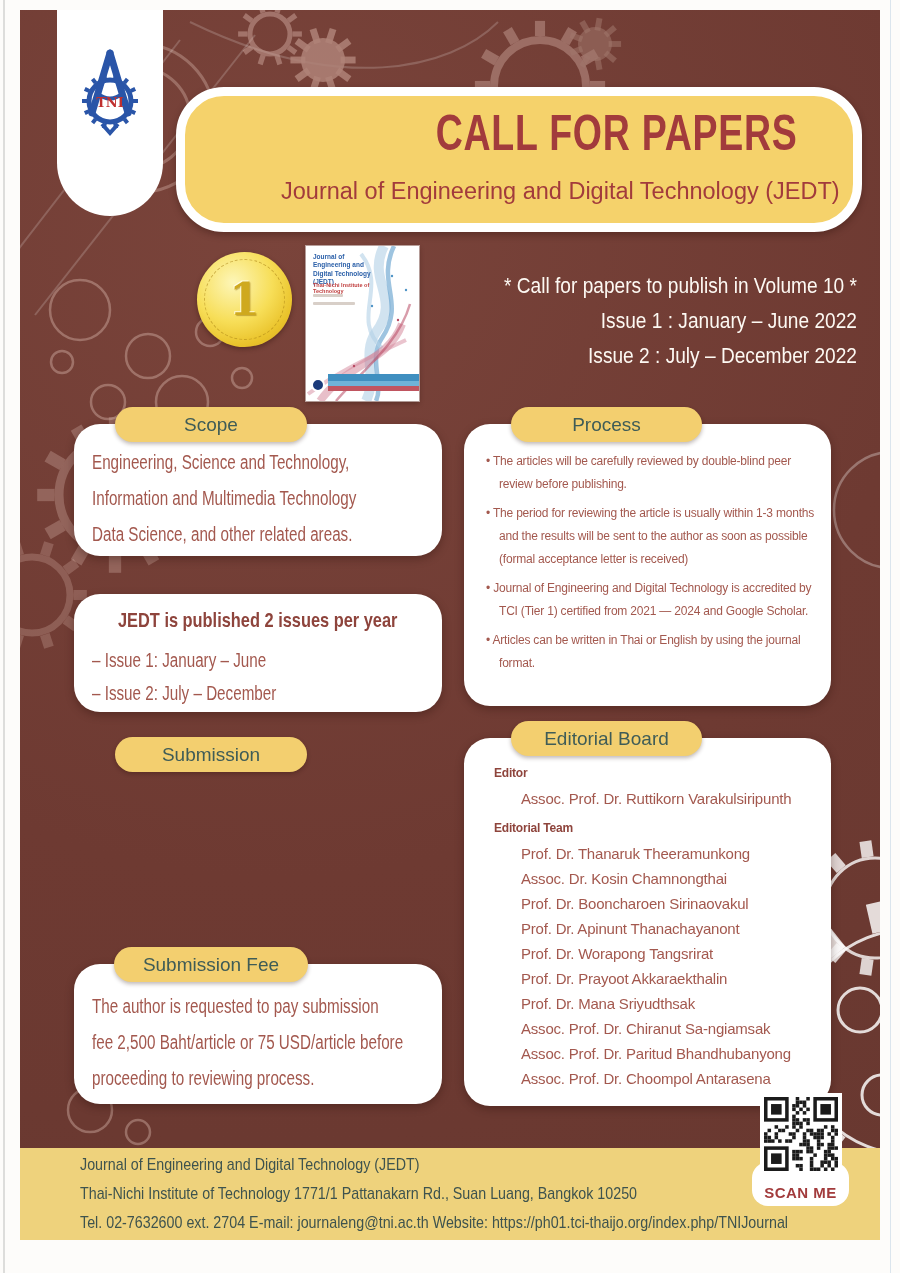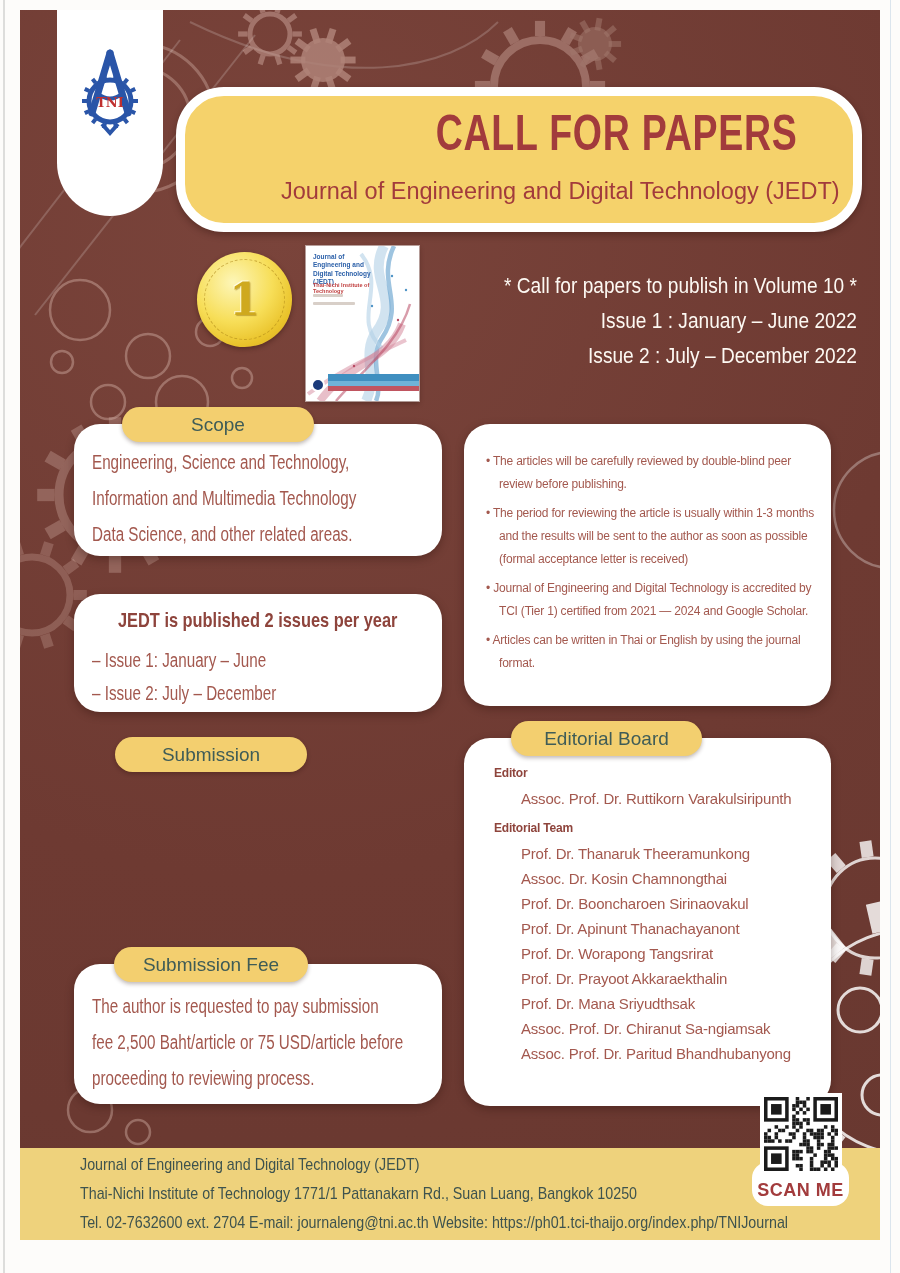--- a/index.html
+++ b/index.html
@@ -55,21 +55,21 @@
   .callout-line{font-size:22.5px;line-height:35px;color:#fdf9f3;transform:scaleX(.85);
                 transform-origin:100% 50%;white-space:nowrap;}
 
   
   .pill{position:absolute;height:35px;background:#f3cf6f;border-radius:18px;z-index:3;
         display:flex;align-items:center;justify-content:center;font-size:19px;color:#3f5c57;
         box-shadow:0 2px 4px rgba(40,15,10,.3);}
   .card{position:absolute;background:#ffffff;border-radius:26px;z-index:2;
         box-shadow:0 3px 8px rgba(40,15,10,.35);overflow:hidden;}
 
-  #scope-pill{left:102px;top:397px;width:192px;}
+  #scope-pill{left:95px;top:397px;width:192px;}
   #scope-card{left:54px;top:414px;width:368px;height:132px;padding-left:24px;}
   #process-pill{left:491px;top:397px;width:191px;}
   #process-card{left:444px;top:414px;width:367px;height:282px;}
   #schedule-pill{left:94px;top:567px;width:194px;}
   #schedule-card{left:54px;top:584px;width:368px;height:118px;}
   #submission-pill{left:95px;top:727px;width:192px;}
   #submission-card{left:54px;top:744px;width:368px;height:166px;}
   #editorial-pill{left:491px;top:711px;width:191px;}
   #editorial-card{left:444px;top:728px;width:367px;height:368px;}
   #fee-pill{left:94px;top:937px;width:194px;}
@@ -100,21 +100,21 @@
 
   
   .footer-band{position:absolute;left:0;top:1138px;width:860px;height:92px;background:#eed27c;z-index:1;}
   .footer-text{position:absolute;left:60px;top:1140px;z-index:2;}
   .footer-line{font-size:17px;line-height:29px;color:#3e534e;transform:scaleX(.84);
                transform-origin:0 50%;white-space:nowrap;}
 
   
   .scanme-pill{position:absolute;left:732px;top:1152px;width:97px;height:44px;background:#fff;
                border-radius:16px;z-index:4;display:flex;align-items:flex-end;justify-content:center;
-               padding-bottom:5px;font-size:18px;font-weight:bold;color:#a23b3c;letter-spacing:.5px;}
+               padding-bottom:5px;font-size:15px;font-weight:bold;color:#a23b3c;letter-spacing:.5px;}
   .qr-box{position:absolute;left:740px;top:1083px;width:82px;height:82px;background:#fff;z-index:5;padding:4px;}
 </style>
 </head>
 <body>
 
 <div class="page">
   <div class="poster">
 
     <svg class="bg-deco" id="bg-deco" viewBox="0 0 860 1230" xmlns="http://www.w3.org/2000/svg">
         <g fill="none" stroke="rgba(210,175,165,0.4)" stroke-width="3">
@@ -345,20 +345,21 @@
     <div class="pill" id="scope-pill">Scope</div>
     <div class="card" id="scope-card">
       <div class="left-body">
 
       <div class="line">Engineering, Science and Technology,</div>
           <div class="line">Information and Multimedia Technology</div>
           <div class="line">Data Science, and other related areas.</div>
         </div>
     </div>
 
+    <div class="pill" id="process-pill">Process</div>
     <div class="card" id="process-card">
       <div class="bullets">
 
       <div class="bullet">The articles will be carefully reviewed by double-blind peer review before publishing.</div>
           <div class="bullet">The period for reviewing the article is usually within 1-3 months and the results will be sent to the author as soon as possible (formal acceptance letter is received)</div>
           <div class="bullet">Journal of Engineering and Digital Technology is accredited by TCI (Tier 1) certified from 2021 — 2024 and Google Scholar.</div>
           <div class="bullet">Articles can be written in Thai or English by using the journal format.</div>
         </div>
     </div>
 
@@ -383,20 +384,21 @@
 
         <div class="board-name">Prof. Dr. Thanaruk Theeramunkong</div>
             <div class="board-name">Assoc. Dr. Kosin Chamnongthai</div>
             <div class="board-name">Prof. Dr. Booncharoen Sirinaovakul</div>
             <div class="board-name">Prof. Dr. Apinunt Thanachayanont</div>
             <div class="board-name">Prof. Dr. Worapong Tangsrirat</div>
             <div class="board-name">Prof. Dr. Prayoot Akkaraekthalin</div>
             <div class="board-name">Prof. Dr. Mana Sriyudthsak</div>
             <div class="board-name">Assoc. Prof. Dr. Chiranut Sa-ngiamsak</div>
             <div class="board-name">Assoc. Prof. Dr. Paritud Bhandhubanyong</div>
+            <div class="board-name">Assoc. Prof. Dr. Choompol Antarasena</div>
           </div>
       </div>
     </div>
 
     <div class="pill" id="fee-pill">Submission Fee</div>
     <div class="card" id="fee-card">
       <div class="left-body">
 
       <div class="line">The author is requested to pay submission</div>
           <div class="line">fee 2,500 Baht/article or 75 USD/article before</div>

